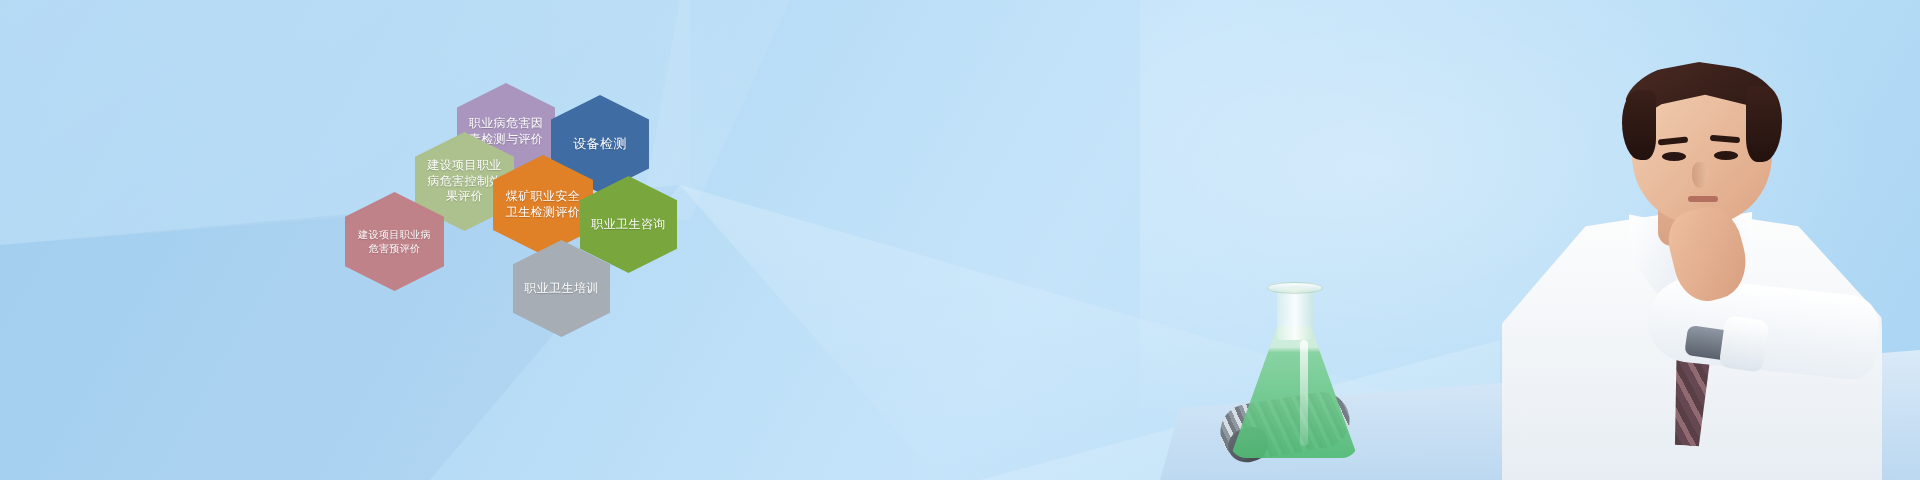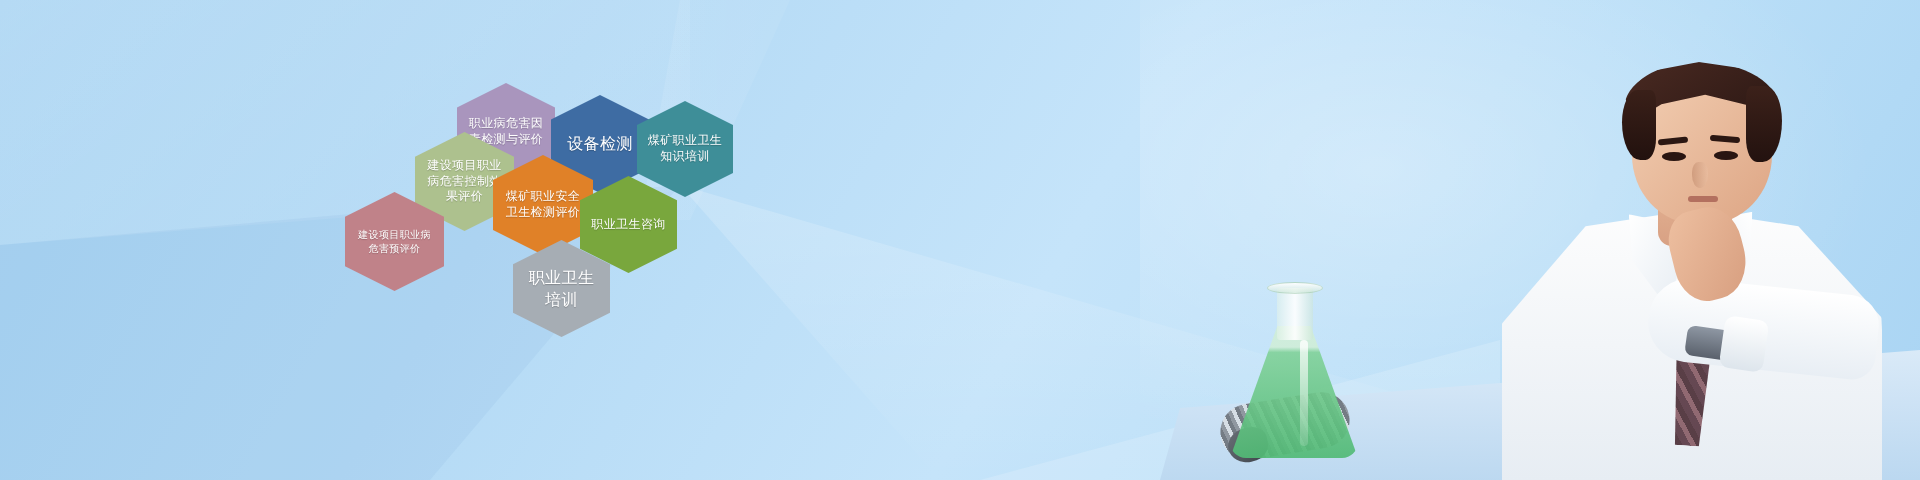--- a/index.html
+++ b/index.html
@@ -198,39 +198,36 @@
   <div class="facet" id="facet-b"></div>
   <div class="facet" id="facet-c"></div>
   <div class="facet" id="facet-d"></div>
   <div class="facet" id="facet-e"></div>
   <div class="facet" id="facet-f"></div>
 
   <div id="hex-cluster">
       <div class="hex" id="hex-occupational-disease-factor-detection" style="left: 457px; top: 83px; width: 98px; height: 98px; background: rgb(169, 149, 189); font-size: 12px; z-index: 10;">
         <span class="lbl">职业病危害因素检测与评价</span>
       </div>
-      <div class="hex" id="hex-equipment-detection" style="left: 551px; top: 95px; width: 98px; height: 98px; background: rgb(62, 108, 163); font-size: 16px; z-index: 11;">
+      <div class="hex" id="hex-equipment-detection" style="left: 551px; top: 95px; width: 98px; height: 98px; background: rgb(62, 108, 163); font-size: 13px; z-index: 11;">
         <span class="lbl">设备检测</span>
-      </div>
-      <div class="hex" id="hex-coal-mine-health-knowledge-training" style="left: 637px; top: 101px; width: 96px; height: 96px; background: rgb(62, 142, 152); font-size: 12px; z-index: 12;">
-        <span class="lbl">煤矿职业卫生知识培训</span>
       </div>
       <div class="hex" id="hex-construction-project-control-effect" style="left: 415px; top: 132px; width: 99px; height: 99px; background: rgb(173, 193, 142); font-size: 12px; z-index: 13;">
         <span class="lbl">建设项目职业病危害控制效果评价</span>
       </div>
       <div class="hex" id="hex-coal-mine-safety-hygiene-detection" style="left: 493px; top: 155px; width: 100px; height: 100px; background: rgb(224, 129, 40); font-size: 12px; z-index: 14;">
         <span class="lbl">煤矿职业安全卫生检测评价</span>
       </div>
       <div class="hex" id="hex-occupational-health-consulting" style="left: 580px; top: 176px; width: 97px; height: 97px; background: rgb(121, 167, 61); font-size: 12px; z-index: 15;">
         <span class="lbl">职业卫生咨询</span>
       </div>
       <div class="hex" id="hex-construction-project-pre-evaluation" style="left: 345px; top: 192px; width: 99px; height: 99px; background: rgb(192, 130, 137); font-size: 10px; z-index: 17;">
         <span class="lbl">建设项目职业病危害预评价</span>
       </div>
-      <div class="hex" id="hex-occupational-health-training" style="left: 513px; top: 240px; width: 97px; height: 97px; background: rgb(166, 173, 180); font-size: 16px; z-index: 19;">
+      <div class="hex" id="hex-occupational-health-training" style="left: 513px; top: 240px; width: 97px; height: 97px; background: rgb(166, 173, 180); font-size: 12px; z-index: 19;">
         <span class="lbl">职业卫生培训</span>
       </div>
     </div>
 
   <div id="photo">
     <div id="desk"></div>
 
     <div id="person">
       <div class="p" id="torso"></div>
       <div class="p" id="tie"></div>

